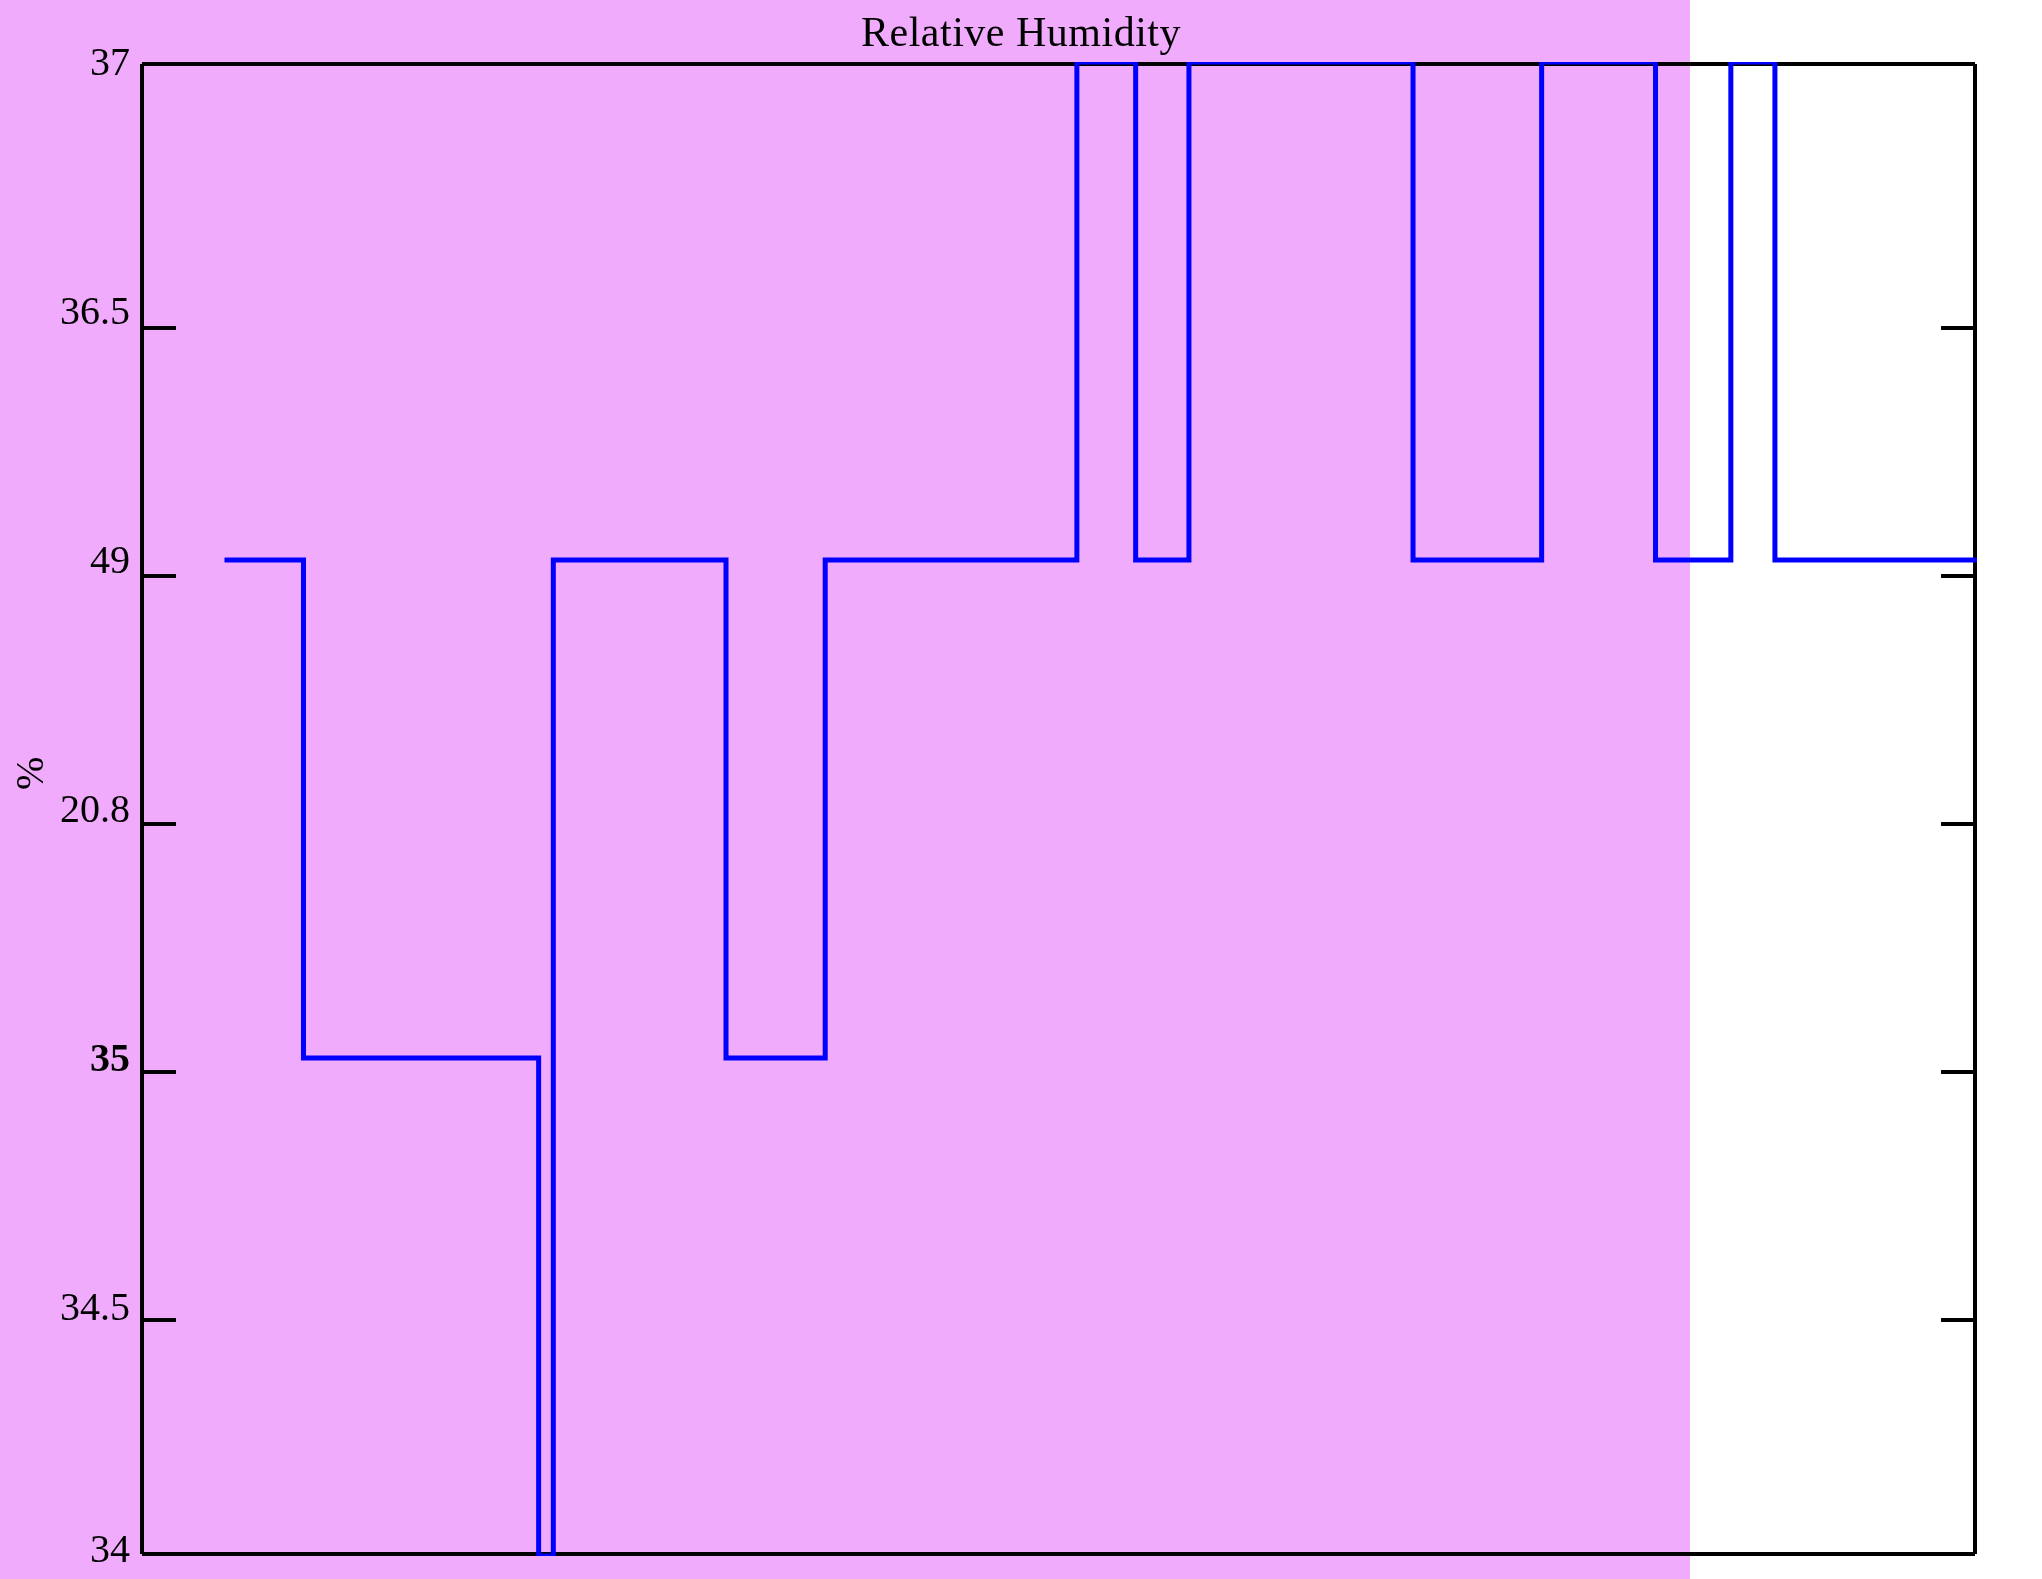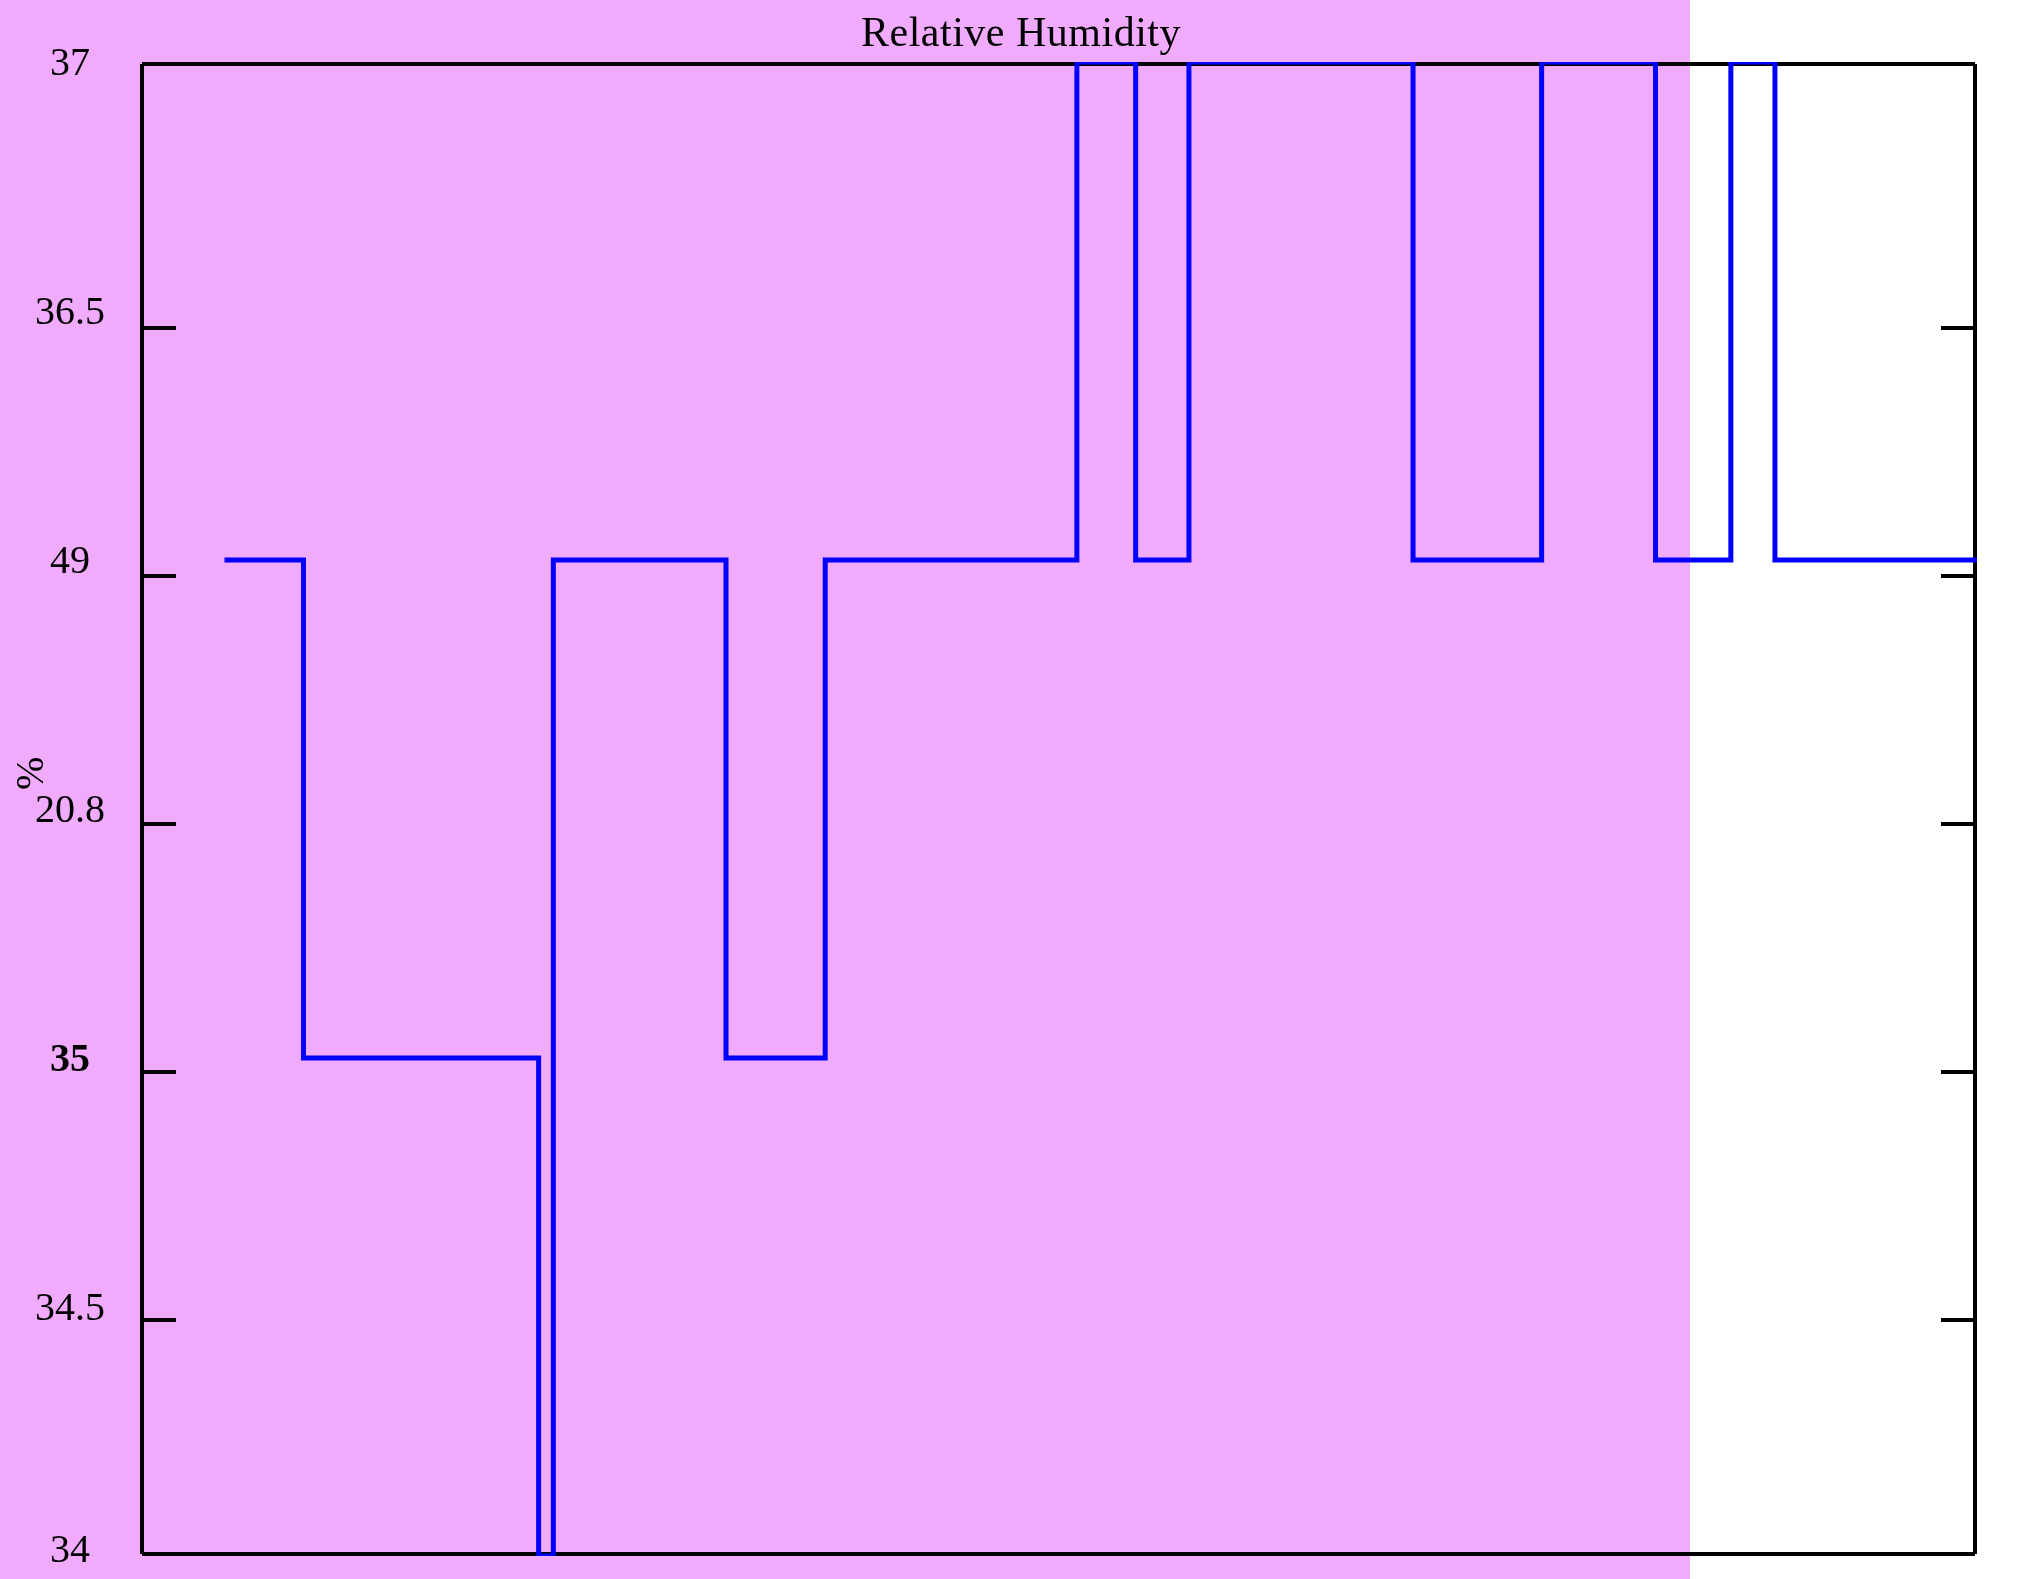--- a/index.html
+++ b/index.html
@@ -53,21 +53,21 @@
     left: 0;
     top: 0;
     width: 1837px;
     height: 1494px;
     display: block;
   }
   .ytick-label {
     position: absolute;
     right: 0;
     width: 120px;
-    text-align: center;
+    text-align: right;
     font-size: 40px;
     color: #000000;
     white-space: nowrap;
   }
   #ytick-labels {
     position: absolute;
     left: 0px;
     top: 0px;
     width: 130px;
     height: 1579px;

